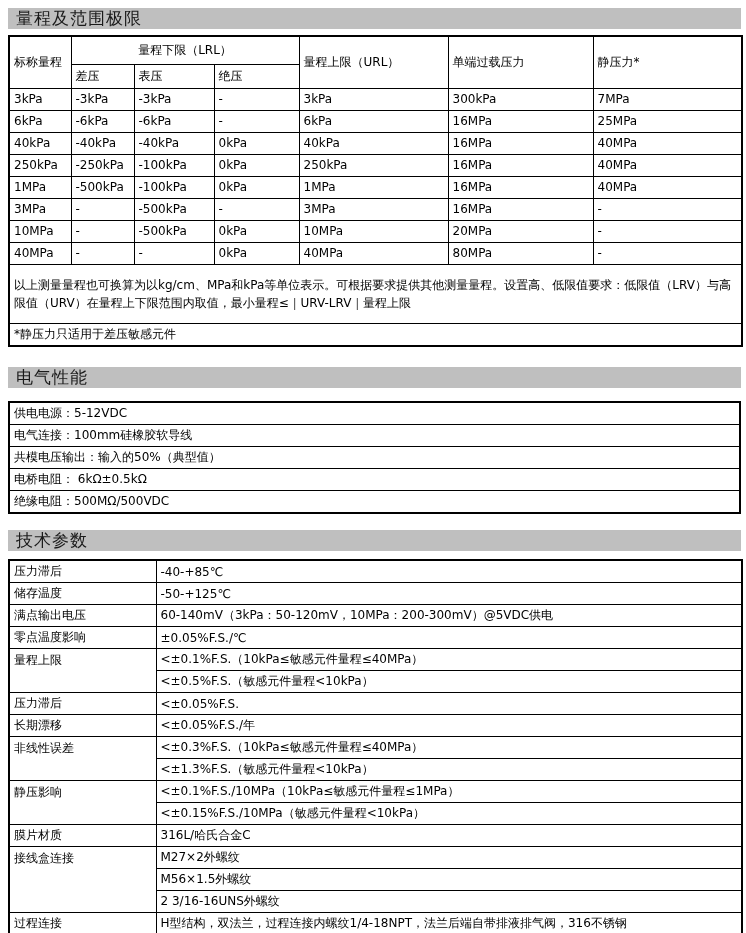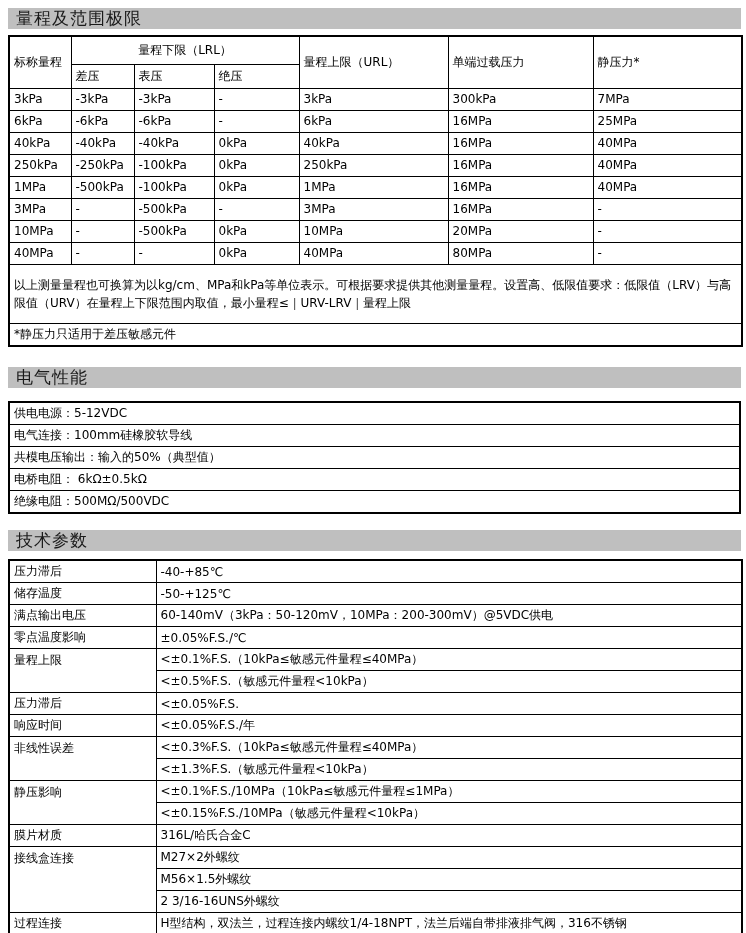--- a/index.html
+++ b/index.html
@@ -225,21 +225,21 @@
       <td>&lt;±0.1%F.S.（10kPa≤敏感元件量程≤40MPa）</td>
     </tr>
     <tr>
       <td>&lt;±0.5%F.S.（敏感元件量程&lt;10kPa）</td>
     </tr>
     <tr>
       <td>压力滞后</td>
       <td>&lt;±0.05%F.S.</td>
     </tr>
     <tr>
-      <td>响应时间</td>
+      <td>长期漂移</td>
       <td>&lt;±0.05%F.S./年</td>
     </tr>
     <tr>
       <td rowspan="2" class="vtop">非线性误差</td>
       <td>&lt;±0.3%F.S.（10kPa≤敏感元件量程≤40MPa）</td>
     </tr>
     <tr>
       <td>&lt;±1.3%F.S.（敏感元件量程&lt;10kPa）</td>
     </tr>
     <tr>

